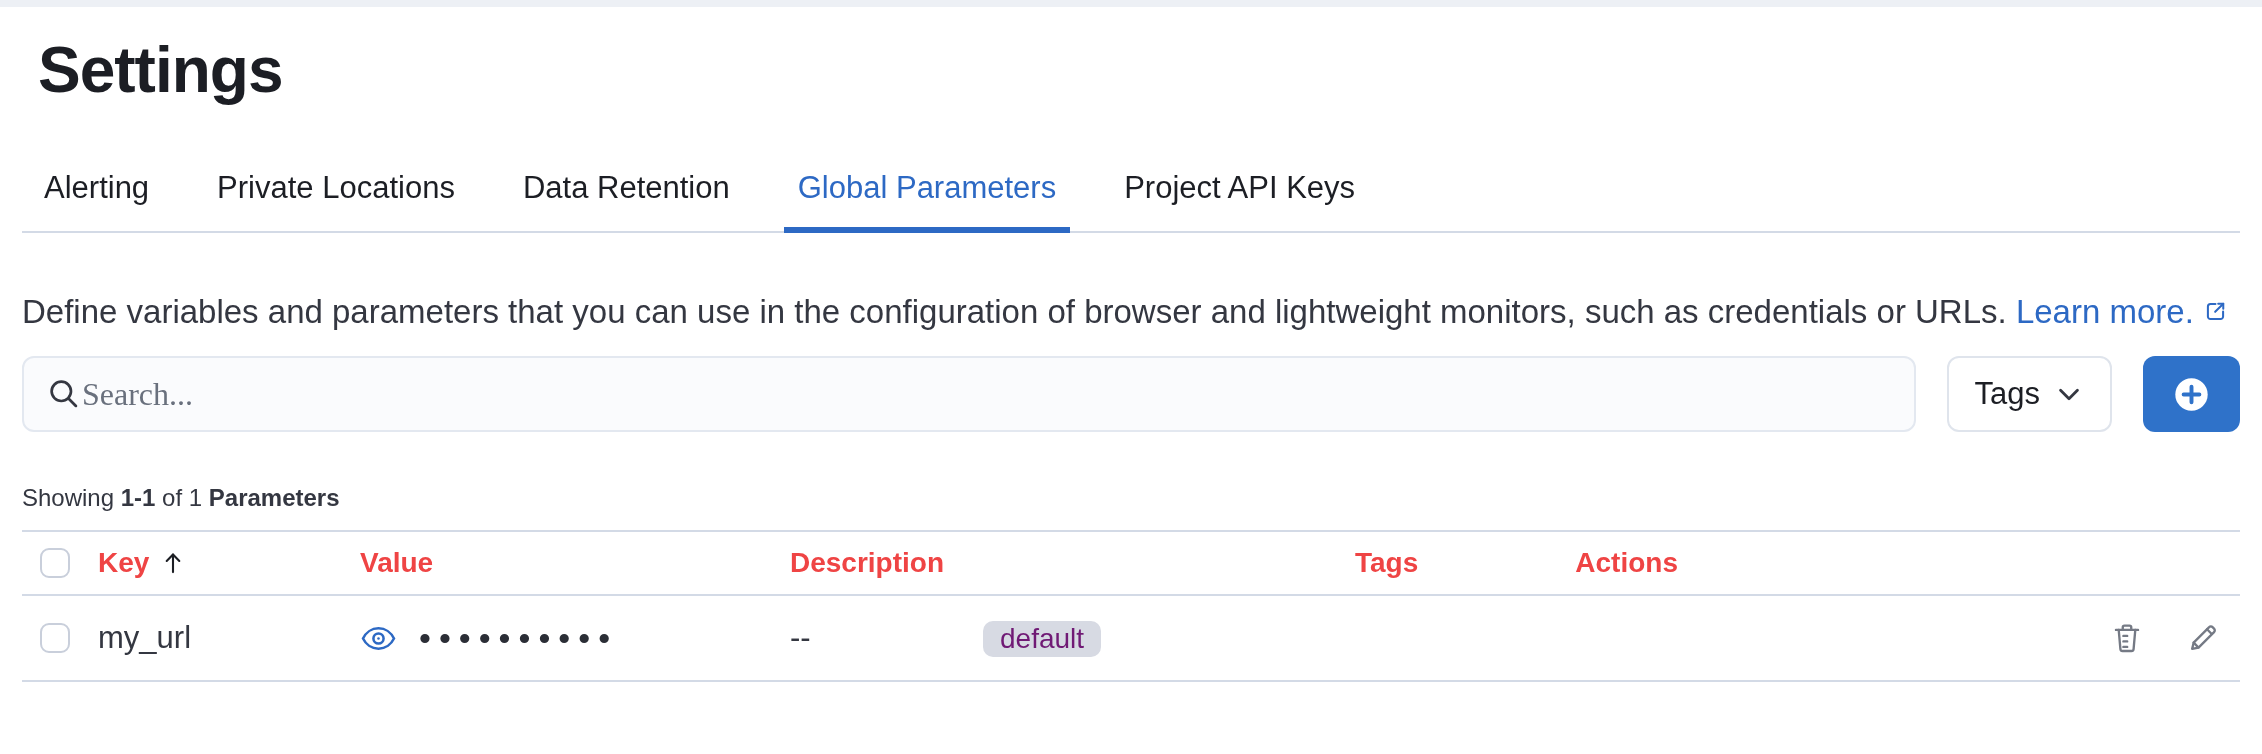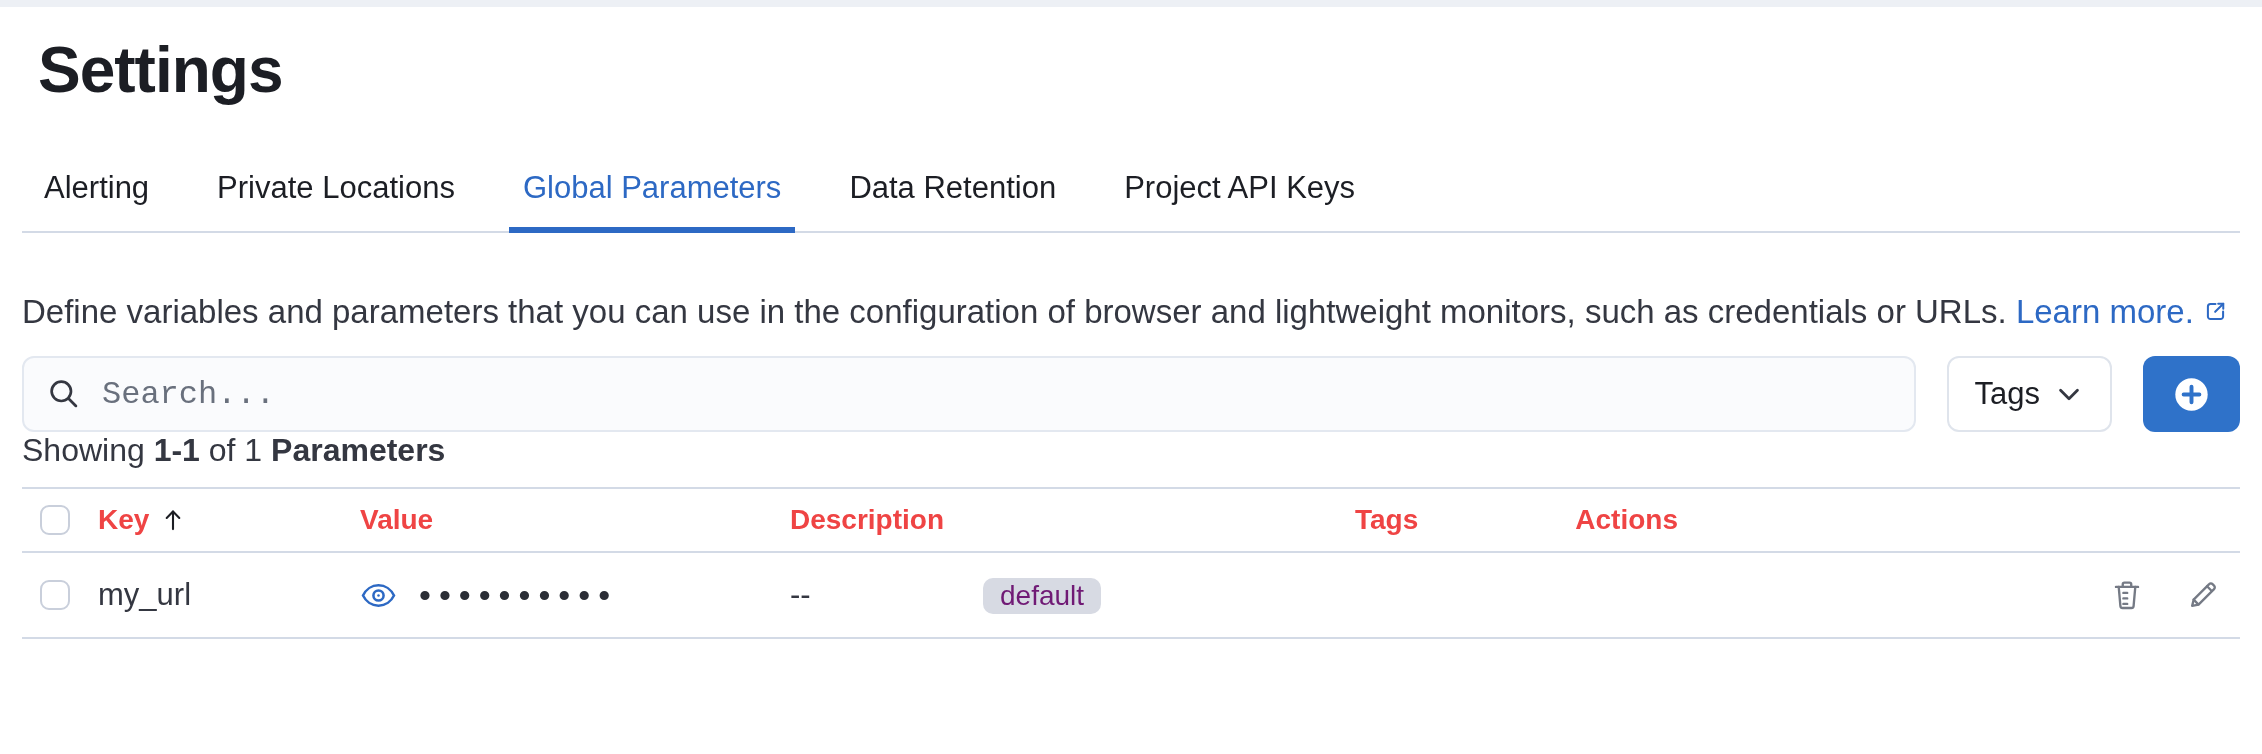--- a/index.html
+++ b/index.html
@@ -19,29 +19,29 @@
 
   
   .description { margin-top:54px; font-size:33px; line-height:49px; color:#343741; max-width:2218px; }
   .description a { color:#2d69c4; text-decoration:none; font-weight:400; cursor:pointer; }
   .ext-icon { display:inline-block; width:27px; height:27px; margin-left:8px; color:#2d69c4; vertical-align:-2px; }
 
   
   .controls { display:flex; margin-top:20px; gap:31px; height:76px; align-items:stretch; }
   .search-box { flex:1; display:flex; align-items:center; background:#fafbfd; border:2px solid #e3e8f0; border-radius:12px; padding:0 22px; box-shadow: inset 0 0 0 0 transparent; }
   .search-icon { width:36px; height:36px; color:#343741; flex:none; }
-  .search-box input { border:none; outline:none; background:transparent; font-family:Liberation Mono, monospace; font-size:32px; color:#0c4a6e; margin-left:20px; width:100%; }
+  .search-box input { border:none; outline:none; background:transparent; font-family:Liberation Serif, serif; font-size:32px; color:#0c4a6e; width:100%; }
   .search-box input::placeholder { color:#69707d; }
   .tags-btn { display:flex; align-items:center; gap:14px; background:#fff; border:2px solid #dfe4ec; border-radius:12px; padding:0 26px; font-size:31px; font-weight:500; color:#1c1e24; cursor:pointer; white-space:nowrap; }
   .chevron-icon { width:30px; height:30px; color:#343741; }
   .create-btn { display:flex; align-items:center; gap:16px; background:#2f72c9; border:none; border-radius:12px; padding:0 30px; font-size:32px; font-weight:500; color:#fff; cursor:pointer; white-space:nowrap; font-family:"Liberation Sans",sans-serif; }
   .plus-icon { width:37px; height:37px; }
 
   
-  .summary { font-size:32px; color:#343741; }
+  .summary { margin-top:52px; font-size:24px; color:#343741; }
   .summary b { font-weight:700; }
 
   
   .table { margin-top:18px; width:2218px; }
   .thead, .trow { display:flex; align-items:center; }
   .thead { border-top:2px solid #d3dae6; border-bottom:2px solid #d3dae6; height:66px; font-size:28px; font-weight:700; color:#ef4444; }
   .trow { height:86px; border-bottom:2px solid #d3dae6; font-size:31px; color:#343741; }
   .c-check { width:76px; padding-left:18px; flex:none; }
   .c-key   { width:254px; flex:none; display:flex; align-items:center; gap:10px; }
   .c-value { width:438px; flex:none; display:flex; align-items:center; padding-left:8px; }
@@ -62,22 +62,22 @@
 <body>
 
 <div class="top-strip"></div>
 <div class="page">
 
   <h1 class="page-title">Settings</h1>
 
   <div class="tabs">
     <div class="tab">Alerting</div>
     <div class="tab">Private Locations</div>
+    <div class="tab">Data Retention</div>
     <div class="tab active">Global Parameters</div>
-    <div class="tab">Data Retention</div>
     <div class="tab">Project API Keys</div>
   </div>
 
   <div class="description">
     <span>Define variables and parameters that you can use in the configuration of browser and lightweight monitors, such as credentials or URLs.</span>
     <a>Learn more.</a><span class="ext-icon"><svg viewBox="0 0 16 16" fill="none" stroke="currentColor" stroke-width="1.2" stroke-linecap="round" stroke-linejoin="round" width="100%" height="100%">
           <path d="M8 3.5H5A1.5 1.5 0 0 0 3.5 5v6A1.5 1.5 0 0 0 5 12.5h6a1.5 1.5 0 0 0 1.5-1.5V8"></path>
           <path d="M7.8 8.2 12.6 3.4"></path>
           <path d="M9.6 3.4h3v3"></path>
         </svg></span>

